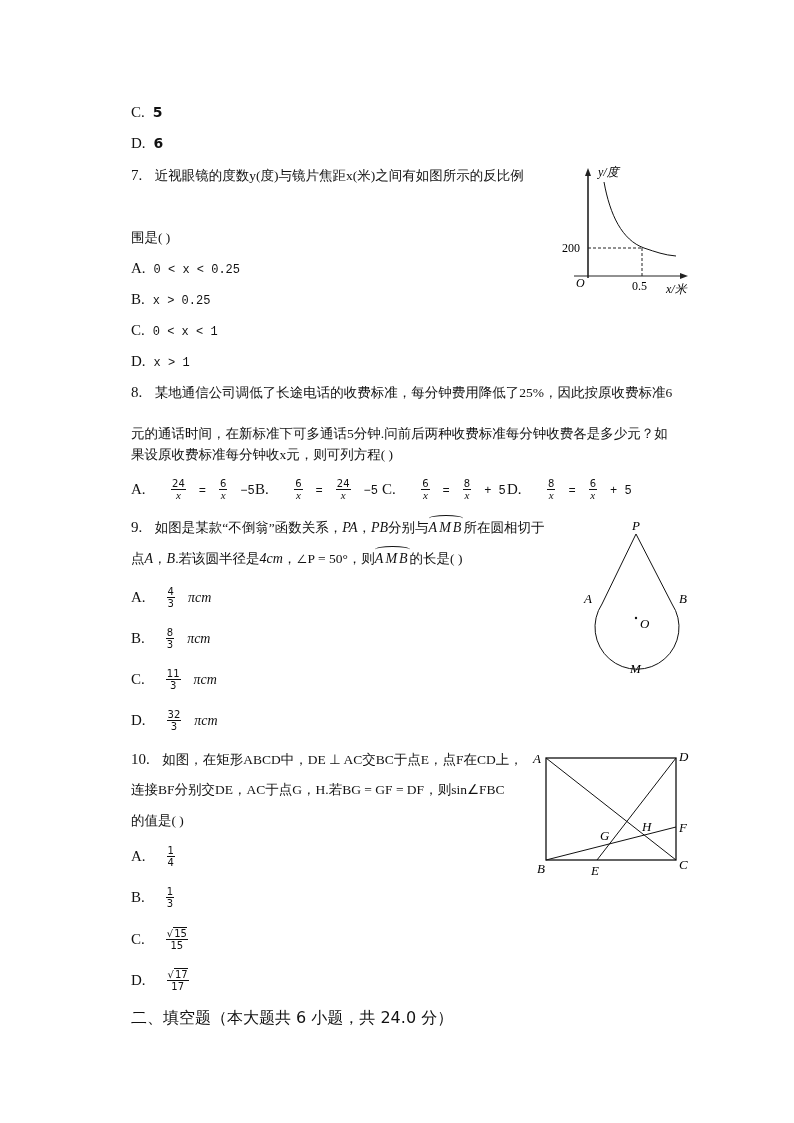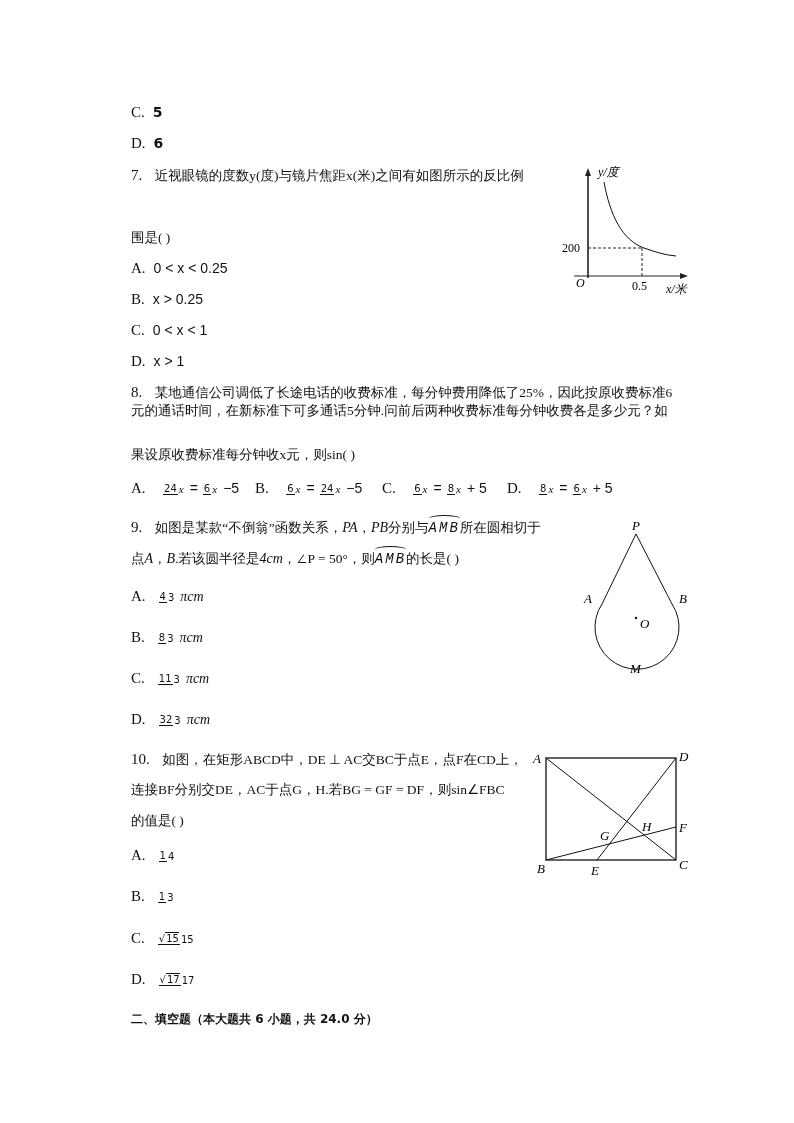--- a/index.html
+++ b/index.html
@@ -4,33 +4,33 @@
 <style>
   html, body { margin: 0; padding: 0; background: #ffffff; }
   body { width: 794px; height: 1123px; position: relative; overflow: hidden;
          font-family: "DejaVu Serif", "Liberation Serif", serif; color: #111; }
   .page { position: absolute; left: 0; top: 0; width: 794px; height: 790px; }
   .line { position: absolute; left: 131px; font-size: 14px; line-height: 20px; white-space: nowrap; }
   .opt-letter { font-family: "Liberation Serif", serif; font-size: 15px; margin-right: 8px; }
   .bold { font-weight: bold; font-family: "DejaVu Sans", sans-serif; }
   .it { font-style: italic; font-family: "Liberation Serif", serif; }
   .txt { font-family: Liberation Serif, serif; font-size: 13.5px; }
-  .frac { display: inline-flex; align-items: center; vertical-align: middle;
-          font-size: 10px; line-height: 11px; font-family: "DejaVu Sans", sans-serif; margin: 0 5px; }
+  .frac { display: inline-flex; flex-direction: column; align-items: center; vertical-align: middle;
+          font-size: 10px; line-height: 11px; font-family: "DejaVu Sans", sans-serif; margin: 0 13px; }
   .frac .num { border-bottom: 1px solid #111; padding: 0 1px; }
   .frac .den { padding: 0 1px; }
   .frac .den.it, .frac .num.it { font-family: "Liberation Serif", serif; font-style: italic; font-size: 11px; }
-  .math { font-family: Liberation Sans, sans-serif; font-size: 14px; }
-  .arc { position: relative; display: inline-block; font-style: italic; font-family: Liberation Mono, monospace; letter-spacing: 2px; }
+  .math { font-family: Liberation Mono, monospace; font-size: 12px; }
+  .arc { position: relative; display: inline-block; font-style: italic; font-family: Liberation Serif, serif; letter-spacing: 2px; }
   .arc::before { content: ""; position: absolute; left: 0; right: 0; top: -3px; height: 6px;
                  border-top: 1px solid #111; border-radius: 50% 50% 0 0; }
   .sqrt { border-top: 1px solid #111; padding-left: 1px; }
   .fig { position: absolute; }
   svg text { font-family: "Liberation Serif", serif; }
-  .section { font-family: "DejaVu Sans", sans-serif; font-weight: bold; font-size: 12px; }
+  .section { font-family: "DejaVu Sans", sans-serif; font-weight: normal; font-size: 16px; }
 </style>
 </head>
 <body>
 
 <div class="page">
 
   <div class="line" style="top:102px">
     <span class="opt-letter">C.</span><span class="bold">5</span>
   </div>
   <div class="line" style="top:133px">
@@ -69,25 +69,25 @@
     <text x="2" y="92" font-size="12">200</text>
     <text x="16" y="127" font-size="12" font-style="italic">O</text>
     <text x="72" y="130" font-size="12">0.5</text>
     <text x="106" y="133" font-size="12" font-style="italic">x/米</text>
   </svg>
 
   <div class="line" style="top:382px">
     <span class="opt-letter">8.</span>
     <span class="txt">某地通信公司调低了长途电话的收费标准，每分钟费用降低了25%，因此按原收费标准6</span>
   </div>
-  <div class="line" style="top:400px">
+  <div class="line" style="top:423px">
     <span class="txt">元的通话时间，在新标准下可多通话5分钟.问前后两种收费标准每分钟收费各是多少元？如</span>
   </div>
   <div class="line" style="top:444px">
-    <span class="txt">果设原收费标准每分钟收x元，则sin(    )</span>
+    <span class="txt">果设原收费标准每分钟收x元，则可列方程(    )</span>
   </div>
 
   <div class="line" style="top:478px; left:131px">
     <span class="opt-letter">A.</span>
     <span class="frac">
         <span class="num">24</span>
         <span class="den it">x</span>
       </span><span class="math">=</span><span class="frac">
         <span class="num">6</span>
         <span class="den it">x</span>

